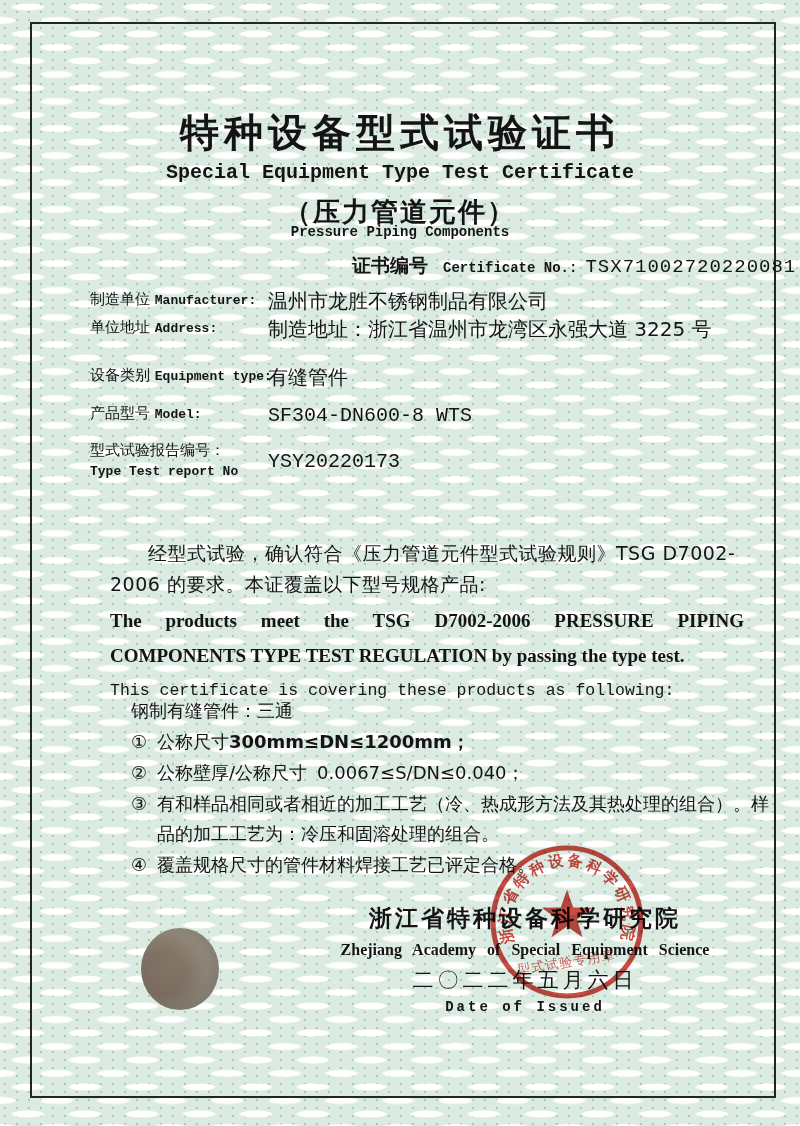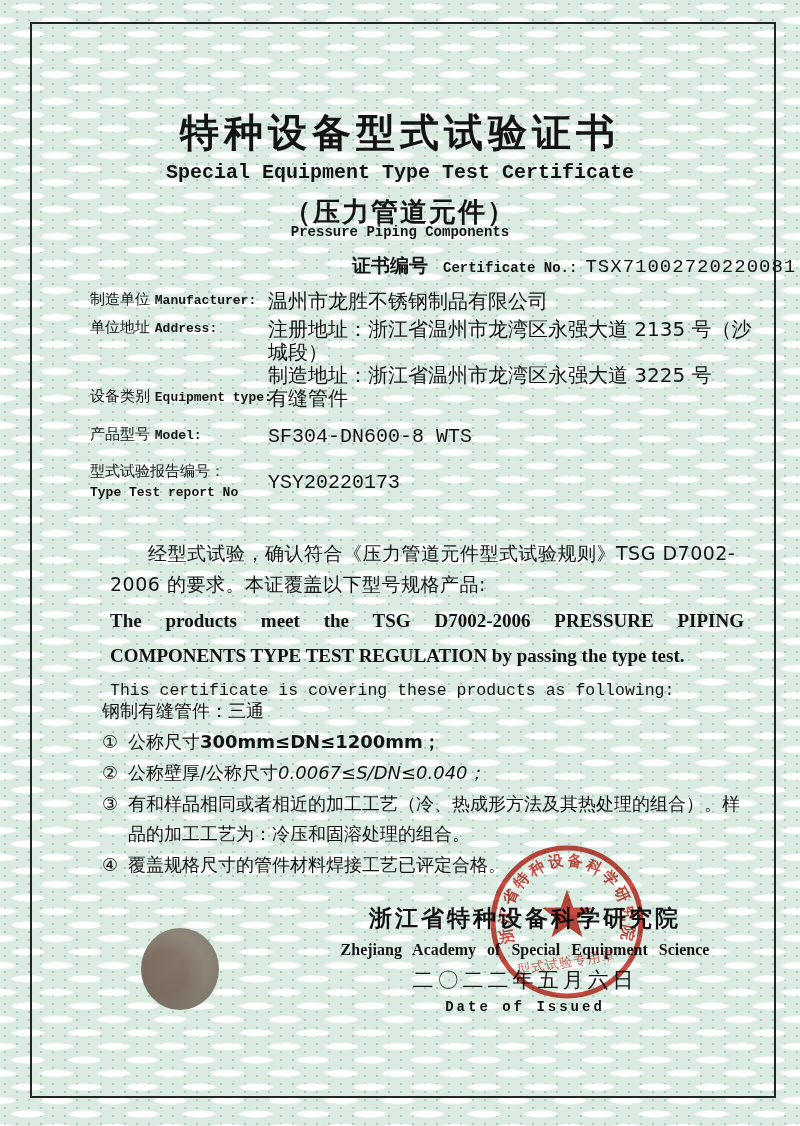--- a/index.html
+++ b/index.html
@@ -39,25 +39,25 @@
   .fvalue{font-size:20px;line-height:23px;}
   .h28{min-height:28px}.h48{min-height:48px}.h38{min-height:38px}
   .h40{min-height:40px}.h32{min-height:32px}.h50{min-height:50px}
   .lbl2{line-height:21px;}
 
   .statement{left:110px;top:538px;width:634px;}
   .st-cn{font-size:19px;line-height:31px;text-indent:38px;letter-spacing:.5px;}
   .st-en-bold{font-size:19px;line-height:35px;font-weight:700;text-align:justify;margin-top:3px;}
   .st-en-plain{font-size:16.5px;line-height:30px;margin-top:3px;}
 
-  .products{left:102px;top:696px;width:642px;font-size:18px;line-height:30px;}
+  .products{left:131px;top:696px;width:642px;font-size:18px;line-height:30px;}
   .p-item{padding-left:26px;text-indent:-26px;margin-top:1px;}
   .p-num{display:inline-block;width:22px;text-indent:0;margin-right:4px;}
   .v1{font-weight:bold;}
-  .v2{margin-left:0;font-style:italic;}
+  .v2{margin-left:10px;}
 
   .footer{left:295px;top:903px;width:460px;text-align:center;}
   .org-cn{font-size:23px;font-weight:700;letter-spacing:3px;}
   .org-en{font-size:16px;font-weight:700;word-spacing:7px;margin-top:7px;}
   .date-cn{font-size:21px;letter-spacing:4px;margin-top:7px;}
   .date-label{font-size:14px;font-weight:700;letter-spacing:3px;margin-top:5px;}
 
   .seal{left:486px;top:841px;width:162px;height:162px;mix-blend-mode:multiply;opacity:.9;}
   .blob{
     left:141px;top:928px;width:78px;height:82px;border-radius:50%;
@@ -83,21 +83,20 @@
   </div>
 
   <div class="abs fields">
     <div class="frow h28">
       <div class="flabel"><span>制造单位</span> <span class="en mono">Manufacturer:</span></div>
       <div class="fvalue">温州市龙胜不锈钢制品有限公司</div>
     </div>
     <div class="frow h48">
       <div class="flabel"><span>单位地址</span> <span class="en mono">Address:</span></div>
       <div class="fvalue">
-        <div>注册地址：浙江省温州市龙湾区永强大道 2135 号（沙城段）</div>
         <div>制造地址：浙江省温州市龙湾区永强大道 3225 号</div>
       </div>
     </div>
     <div class="frow h38">
       <div class="flabel"><span>设备类别</span> <span class="en mono">Equipment type:</span></div>
       <div class="fvalue">有缝管件</div>
     </div>
     <div class="frow h32">
       <div class="flabel"><span>产品型号</span> <span class="en mono">Model:</span></div>
       <div class="fvalue mono">SF304-DN600-8 WTS</div>

